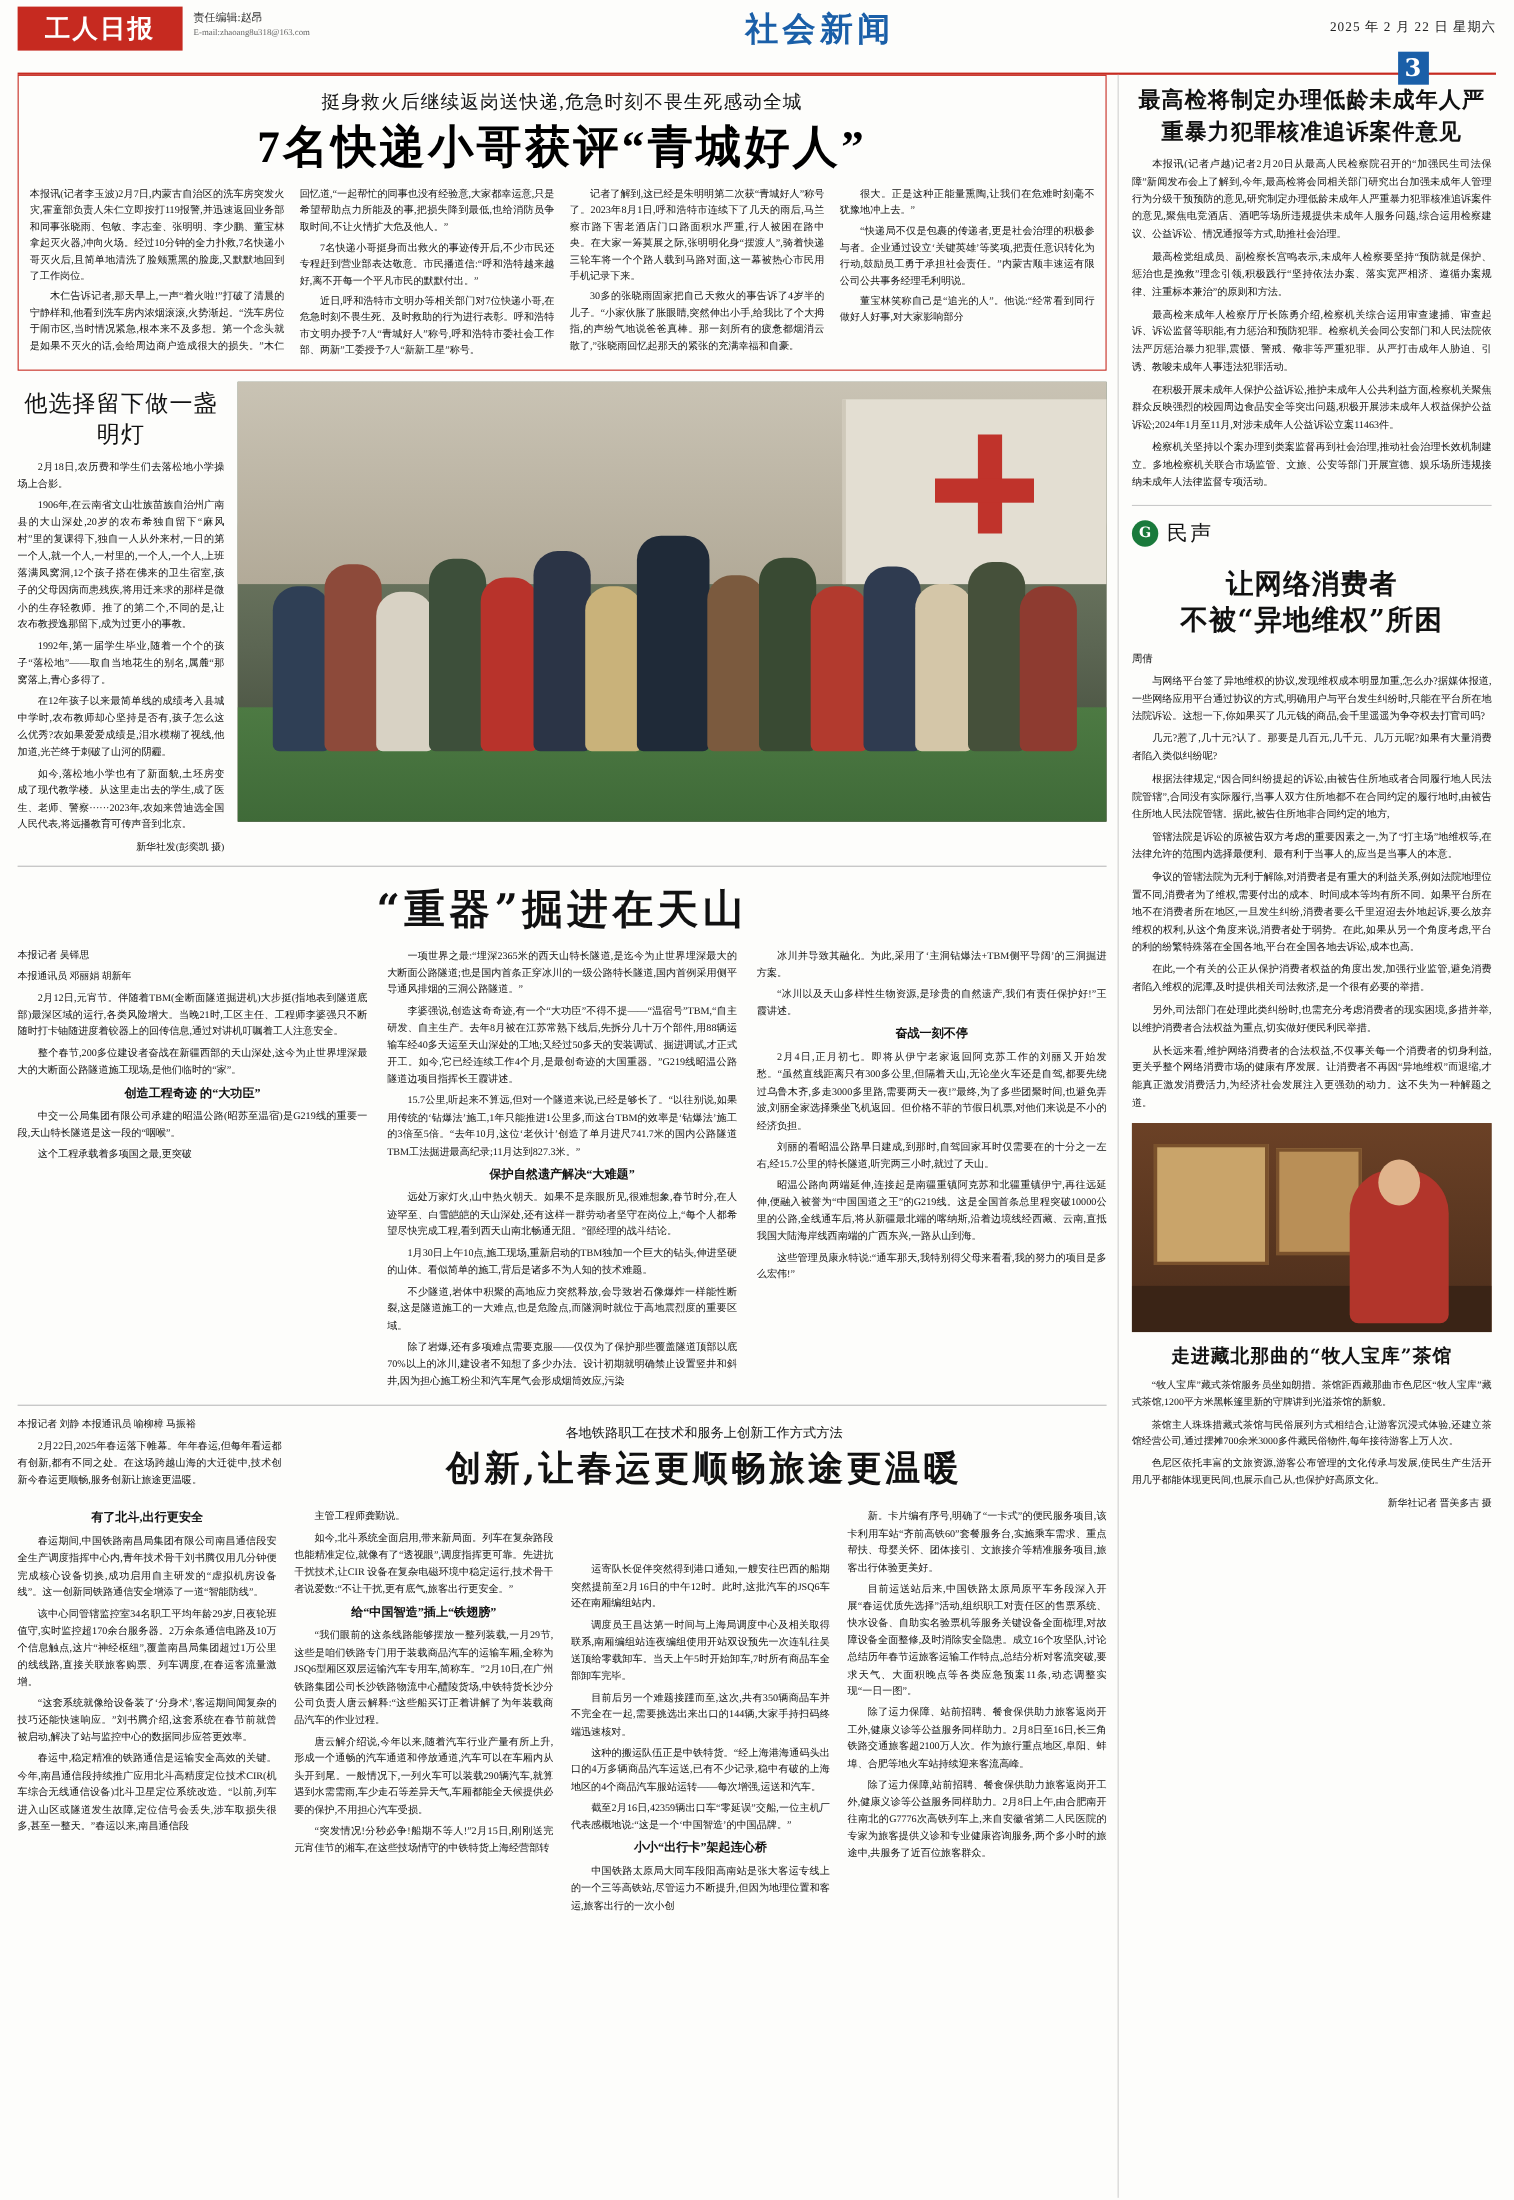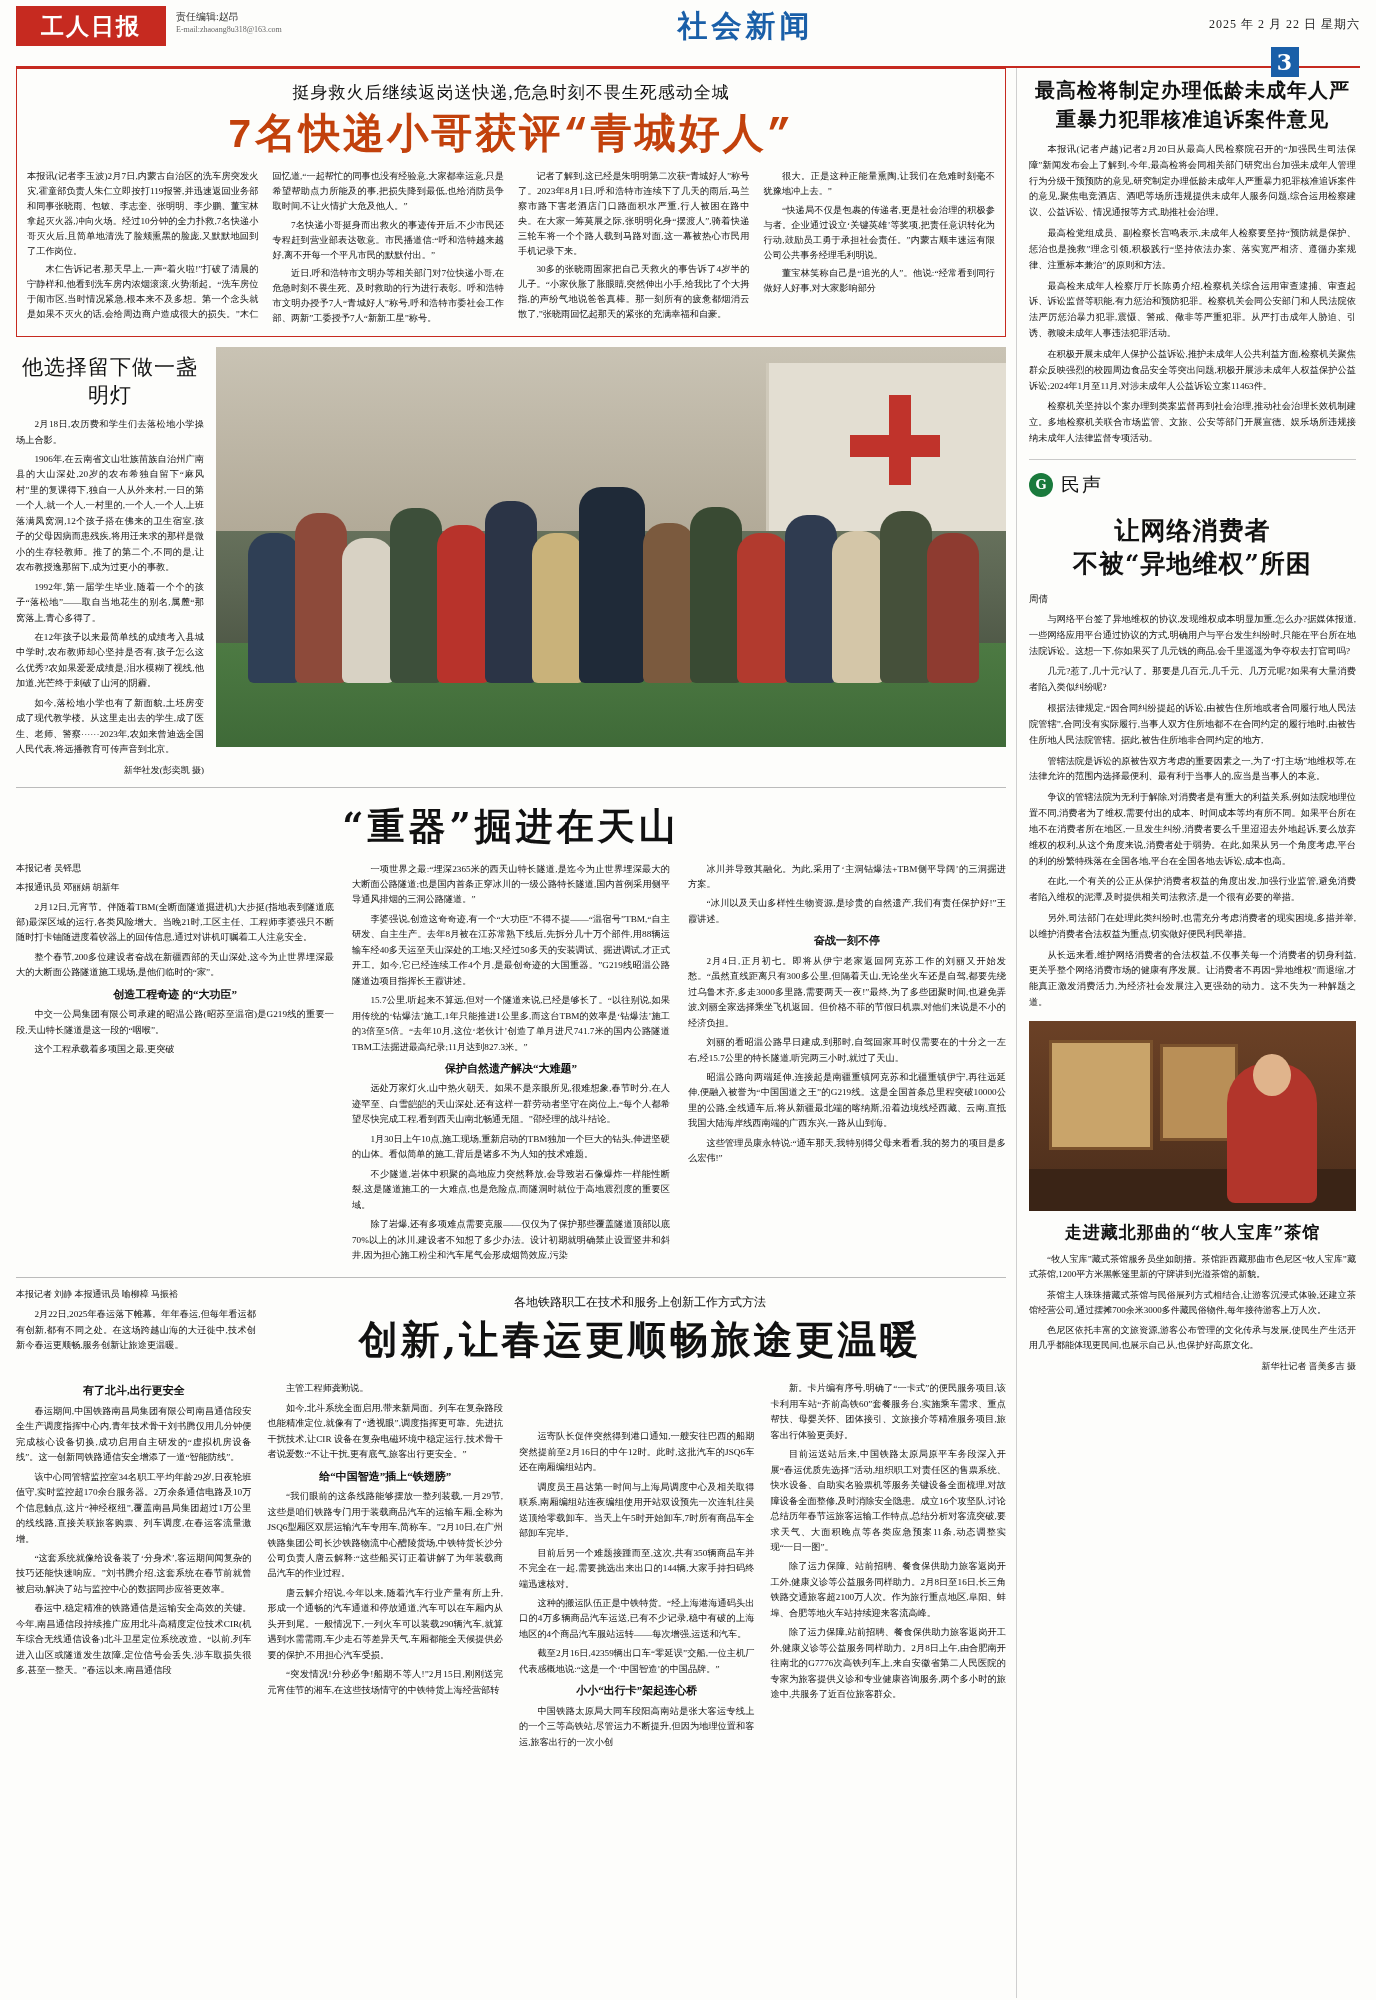--- a/index.html
+++ b/index.html
@@ -26,22 +26,22 @@
   .rule-top{border-top:2px solid #c62a20;margin:2px 0 0 0;}
 
   
   .body-grid{display:flex;gap:0;height:1930px;}
   .col-main{width:1000px;box-sizing:border-box;padding-right:10px;}
   .col-side{width:340px;box-sizing:border-box;border-left:1px solid #cfcfcf;padding-left:12px;}
 
   
   .lead{border:1.5px solid #c62a20;padding:8px 10px 10px 10px;}
   .lead .kicker{text-align:center;font-size:17px;letter-spacing:1px;margin:4px 0 2px;}
-  .lead .headline{text-align:center;color:#c2410c;font-size:41px;font-weight:700;letter-spacing:3px;
-    font-family:Liberation Mono, monospace;margin:2px 0 8px;}
+  .lead .headline{text-align:center;color:#000000;font-size:41px;font-weight:700;letter-spacing:3px;
+    font-family:Liberation Serif, serif;margin:2px 0 8px;}
   .cols4{column-count:4;column-gap:14px;column-rule:0;font-size:9.2px;line-height:1.62;text-align:justify;}
   .cols4 p{margin:0 0 4px;text-indent:2em;}
   .cols4 p.lead-in{text-indent:0;}
 
   
   .mid{display:flex;gap:12px;margin-top:10px;}
   .mid-left{width:188px;}
   .mid-right{flex:1;}
   .mini-title{font-size:21px;letter-spacing:1px;text-align:center;margin:6px 0 8px;font-family:"DejaVu Serif",serif;}
   .mini-body{font-size:9.2px;line-height:1.68;text-align:justify;}
@@ -61,21 +61,21 @@
   .photo .cap{position:absolute;left:8px;bottom:6px;color:#fff;font-size:9px;text-shadow:0 0 3px #000;}
 
   
   .section-title{text-align:center;font-size:37px;font-weight:700;letter-spacing:4px;margin:14px 0 10px;font-family:"DejaVu Serif",serif;}
   .byline{font-size:9px;margin:0 0 6px;}
   .sub-h{font-weight:700;text-align:center;font-size:11px;margin:6px 0 4px;text-indent:0 !important;}
   hr.thin{border:0;border-top:1px solid #bbb;margin:10px 0;}
 
   
   .kicker2{text-align:center;font-size:12px;margin:6px 0 2px;}
-  .headline2{text-align:center;font-size:39px;font-weight:700;letter-spacing:3px;margin:2px 0 10px;font-family:"DejaVu Serif",serif;}
+  .headline2{text-align:center;font-size:32px;font-weight:700;letter-spacing:3px;margin:2px 0 10px;font-family:"DejaVu Serif",serif;}
 
   
   .side-h1{font-size:20px;font-weight:700;line-height:1.45;letter-spacing:1px;text-align:center;margin:8px 0 8px;font-family:"DejaVu Serif",serif;}
   .side-body{font-size:9.2px;line-height:1.72;text-align:justify;}
   .side-body p{margin:0 0 5px;text-indent:2em;}
   .side-rule{border-top:1px solid #c9c9c9;margin:12px 0;}
   .minsheng{display:flex;align-items:center;gap:8px;margin:6px 0 10px;}
   .ms-badge{width:24px;height:24px;border-radius:50%;background:#1a7a3c;color:#fff;font-size:13px;font-weight:700;
     display:flex;align-items:center;justify-content:center;font-family:"DejaVu Serif",serif;}
   .ms-label{font-size:19px;letter-spacing:2px;font-family:"DejaVu Serif",serif;}

